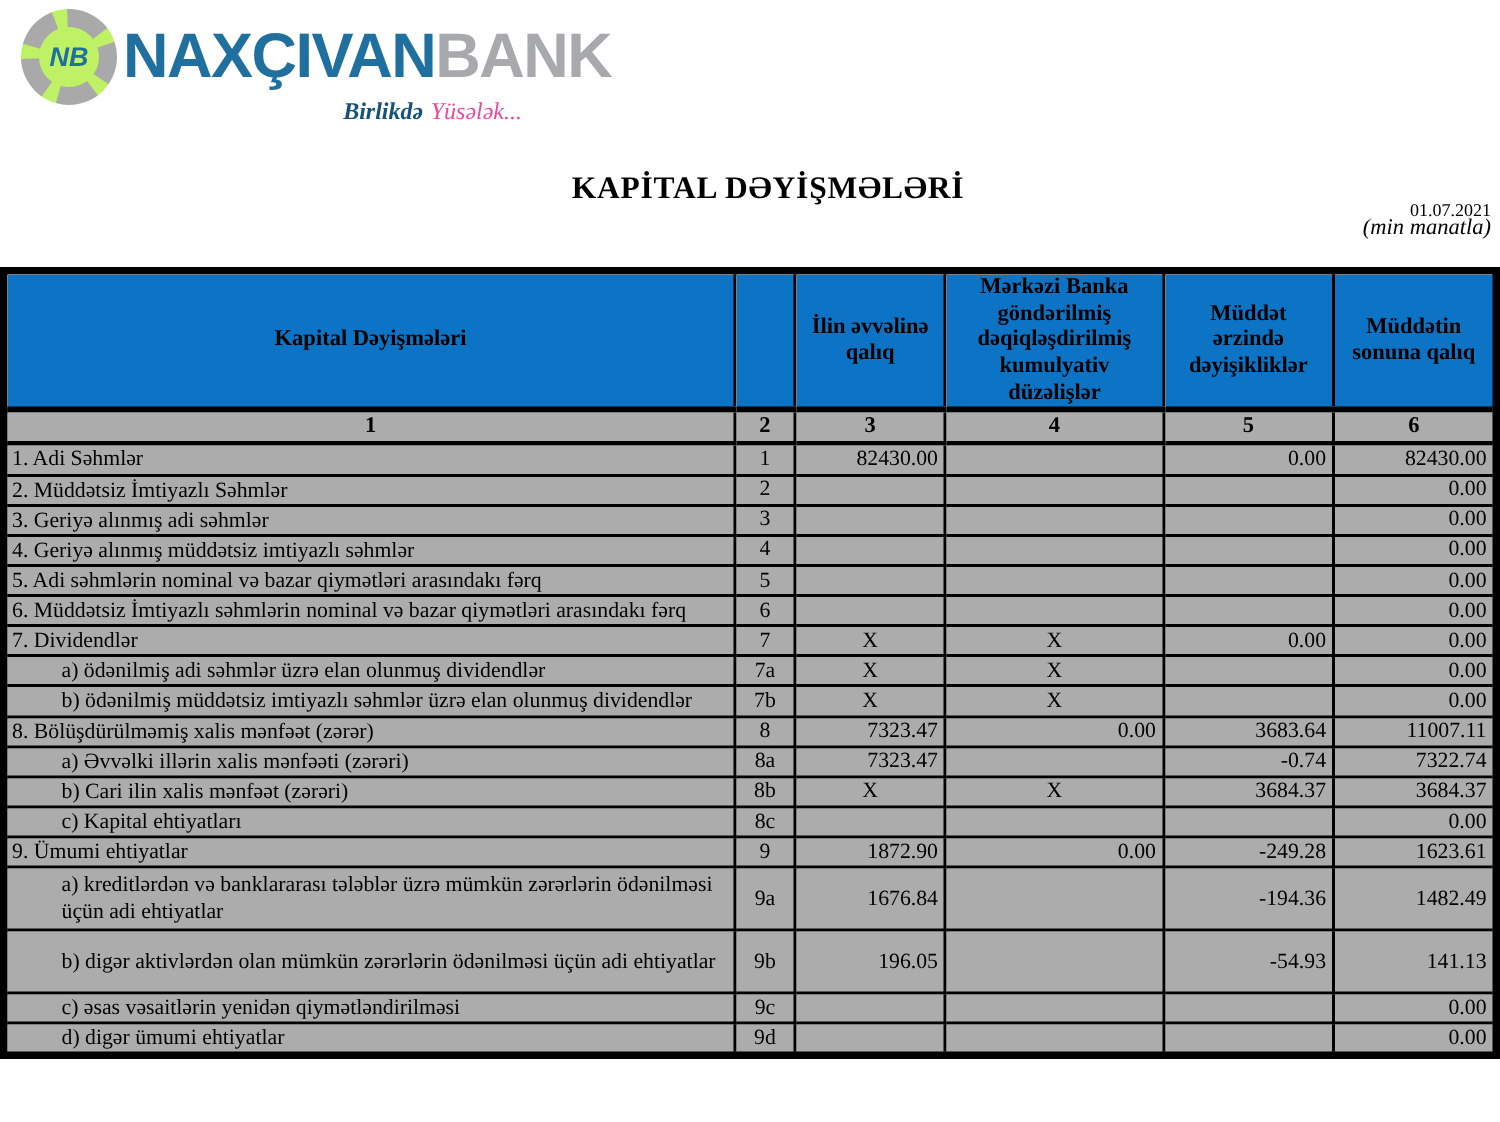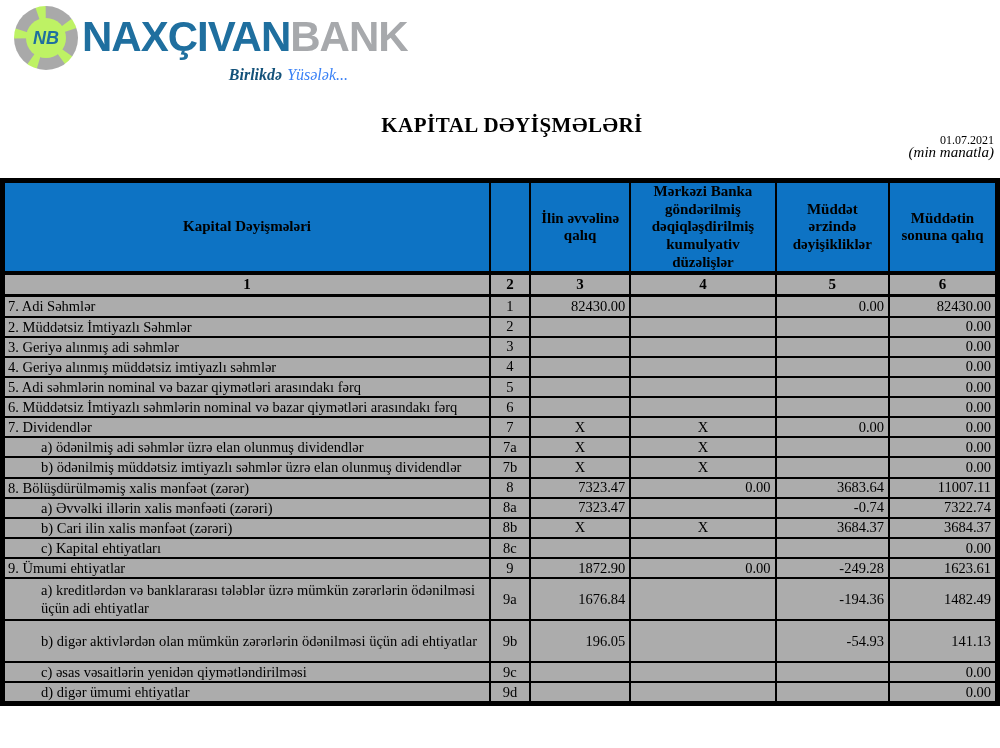--- a/index.html
+++ b/index.html
@@ -18,21 +18,21 @@
     display:flex;align-items:center;justify-content:center;}
   .emblem span{font-family:"Liberation Sans",sans-serif;font-weight:bold;font-style:italic;
     font-size:18px;color:var(--brand-blue);}
   .wordmark{position:absolute;left:82px;top:16px;font-family:"Liberation Sans",sans-serif;
     font-weight:bold;font-size:42px;letter-spacing:-1px;white-space:nowrap;line-height:1;}
   .nm1{color:var(--brand-blue);}
   .nm2{color:var(--brand-gray);}
   .slogan{position:absolute;left:82px;top:66px;width:266px;text-align:right;
     font-style:italic;font-size:16px;white-space:nowrap;}
   .sl1{color:#14527a;font-weight:bold;margin-right:5px;}
-  .sl2{color:#3b82f6;}
+  .sl2{color:#ec4899;}
 
   .title{position:absolute;top:101px;left:0;width:100%;margin:12px;text-align:center;
     font-size:21px;font-weight:bold;letter-spacing:.5px;}
   .date{position:absolute;top:133px;right:6px;font-size:12px;}
   .unit{position:absolute;top:144px;right:6px;font-size:15px;font-style:italic;}
 
   
   .cap-table{position:absolute;top:178px;left:0;width:1000px;
     border-collapse:collapse;border:5px solid #000;table-layout:fixed;}
   .cap-table th,.cap-table td{border:2px solid #000;overflow:hidden;}
@@ -91,21 +91,21 @@
         <td>1</td>
         <td>2</td>
         <td>3</td>
         <td>4</td>
         <td>5</td>
         <td>6</td>
       </tr>
     </thead>
     <tbody id="table-body">
     <tr>
-      <td class="label">7. Adi Səhmlər</td>
+      <td class="label">1. Adi Səhmlər</td>
       <td class="code">1</td>
       <td class="val">82430.00</td>
       <td class="val"></td>
       <td class="val">0.00</td>
       <td class="val">82430.00</td>
     </tr>
 
     <tr>
       <td class="label">2. Müddətsiz İmtiyazlı Səhmlər</td>
       <td class="code">2</td>

